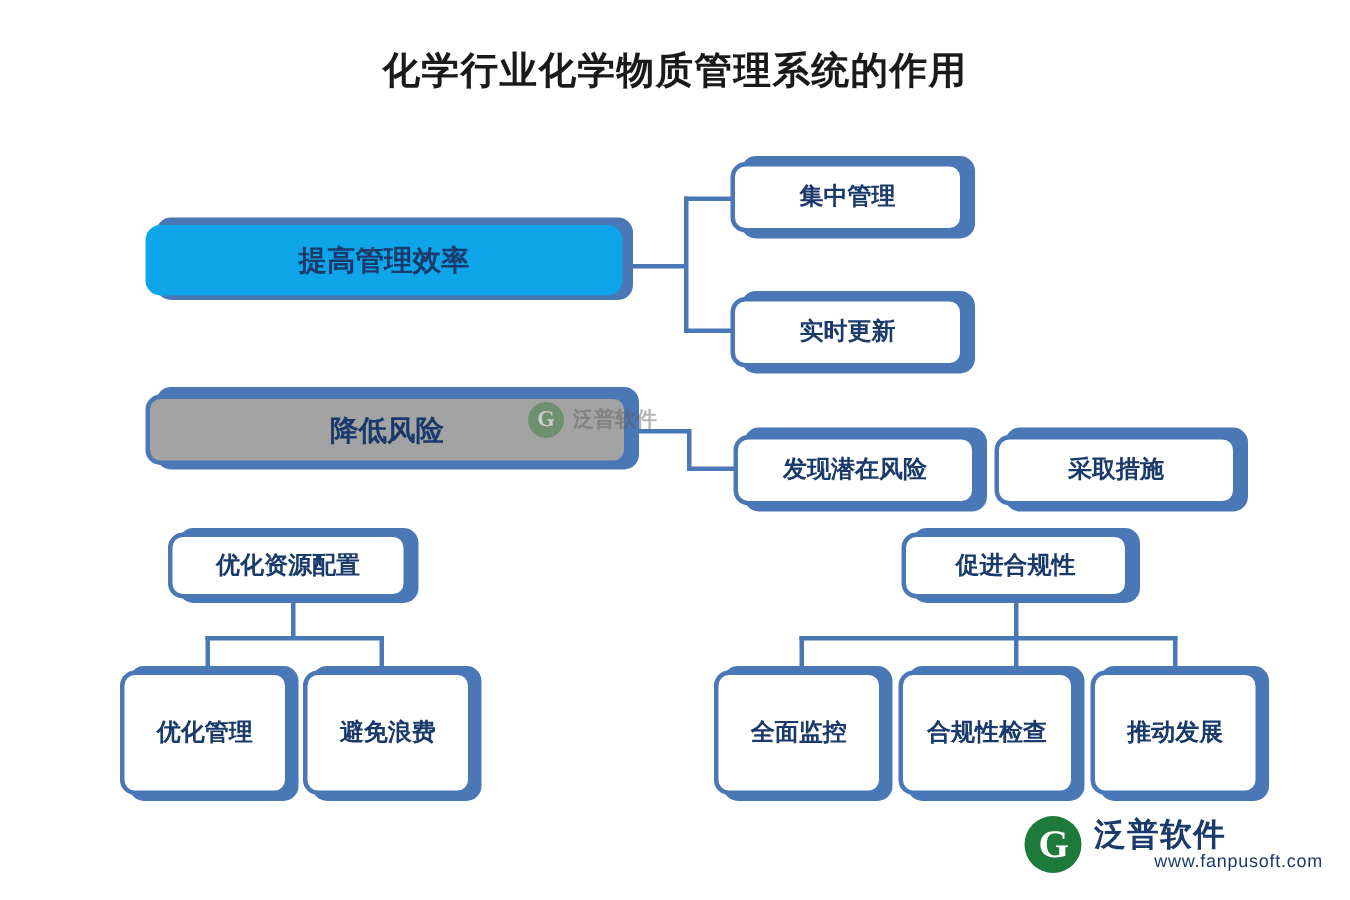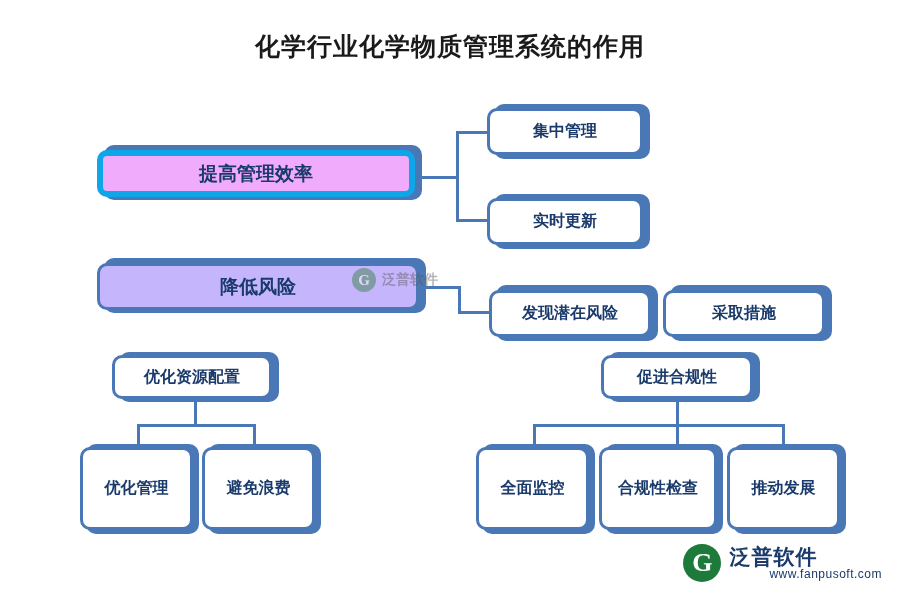--- a/index.html
+++ b/index.html
@@ -50,26 +50,26 @@
     background: #4a77b5;
     border-radius: 10px;
     z-index: 3;
   }
   .node.white {
     background: #ffffff;
     border: 3px solid #4a77b5;
     color: #1a3a6b;
   }
   .node.yellow {
-    background: #f0abfc;
-    border: 6px solid #0ea5e9;
+    background: #0ea5e9;
+    border: 3px solid #0ea5e9;
     color: #1a3a6b;
   }
   .node.green {
-    background: #c4b5fd;
+    background: #a3a3a3;
     border: 3px solid #4a77b5;
     color: #1a3a6b;
   }
   .connector {
     position: absolute;
     background: #4a77b5;
     z-index: 1;
   }
   .watermark-center {
     position: absolute;

